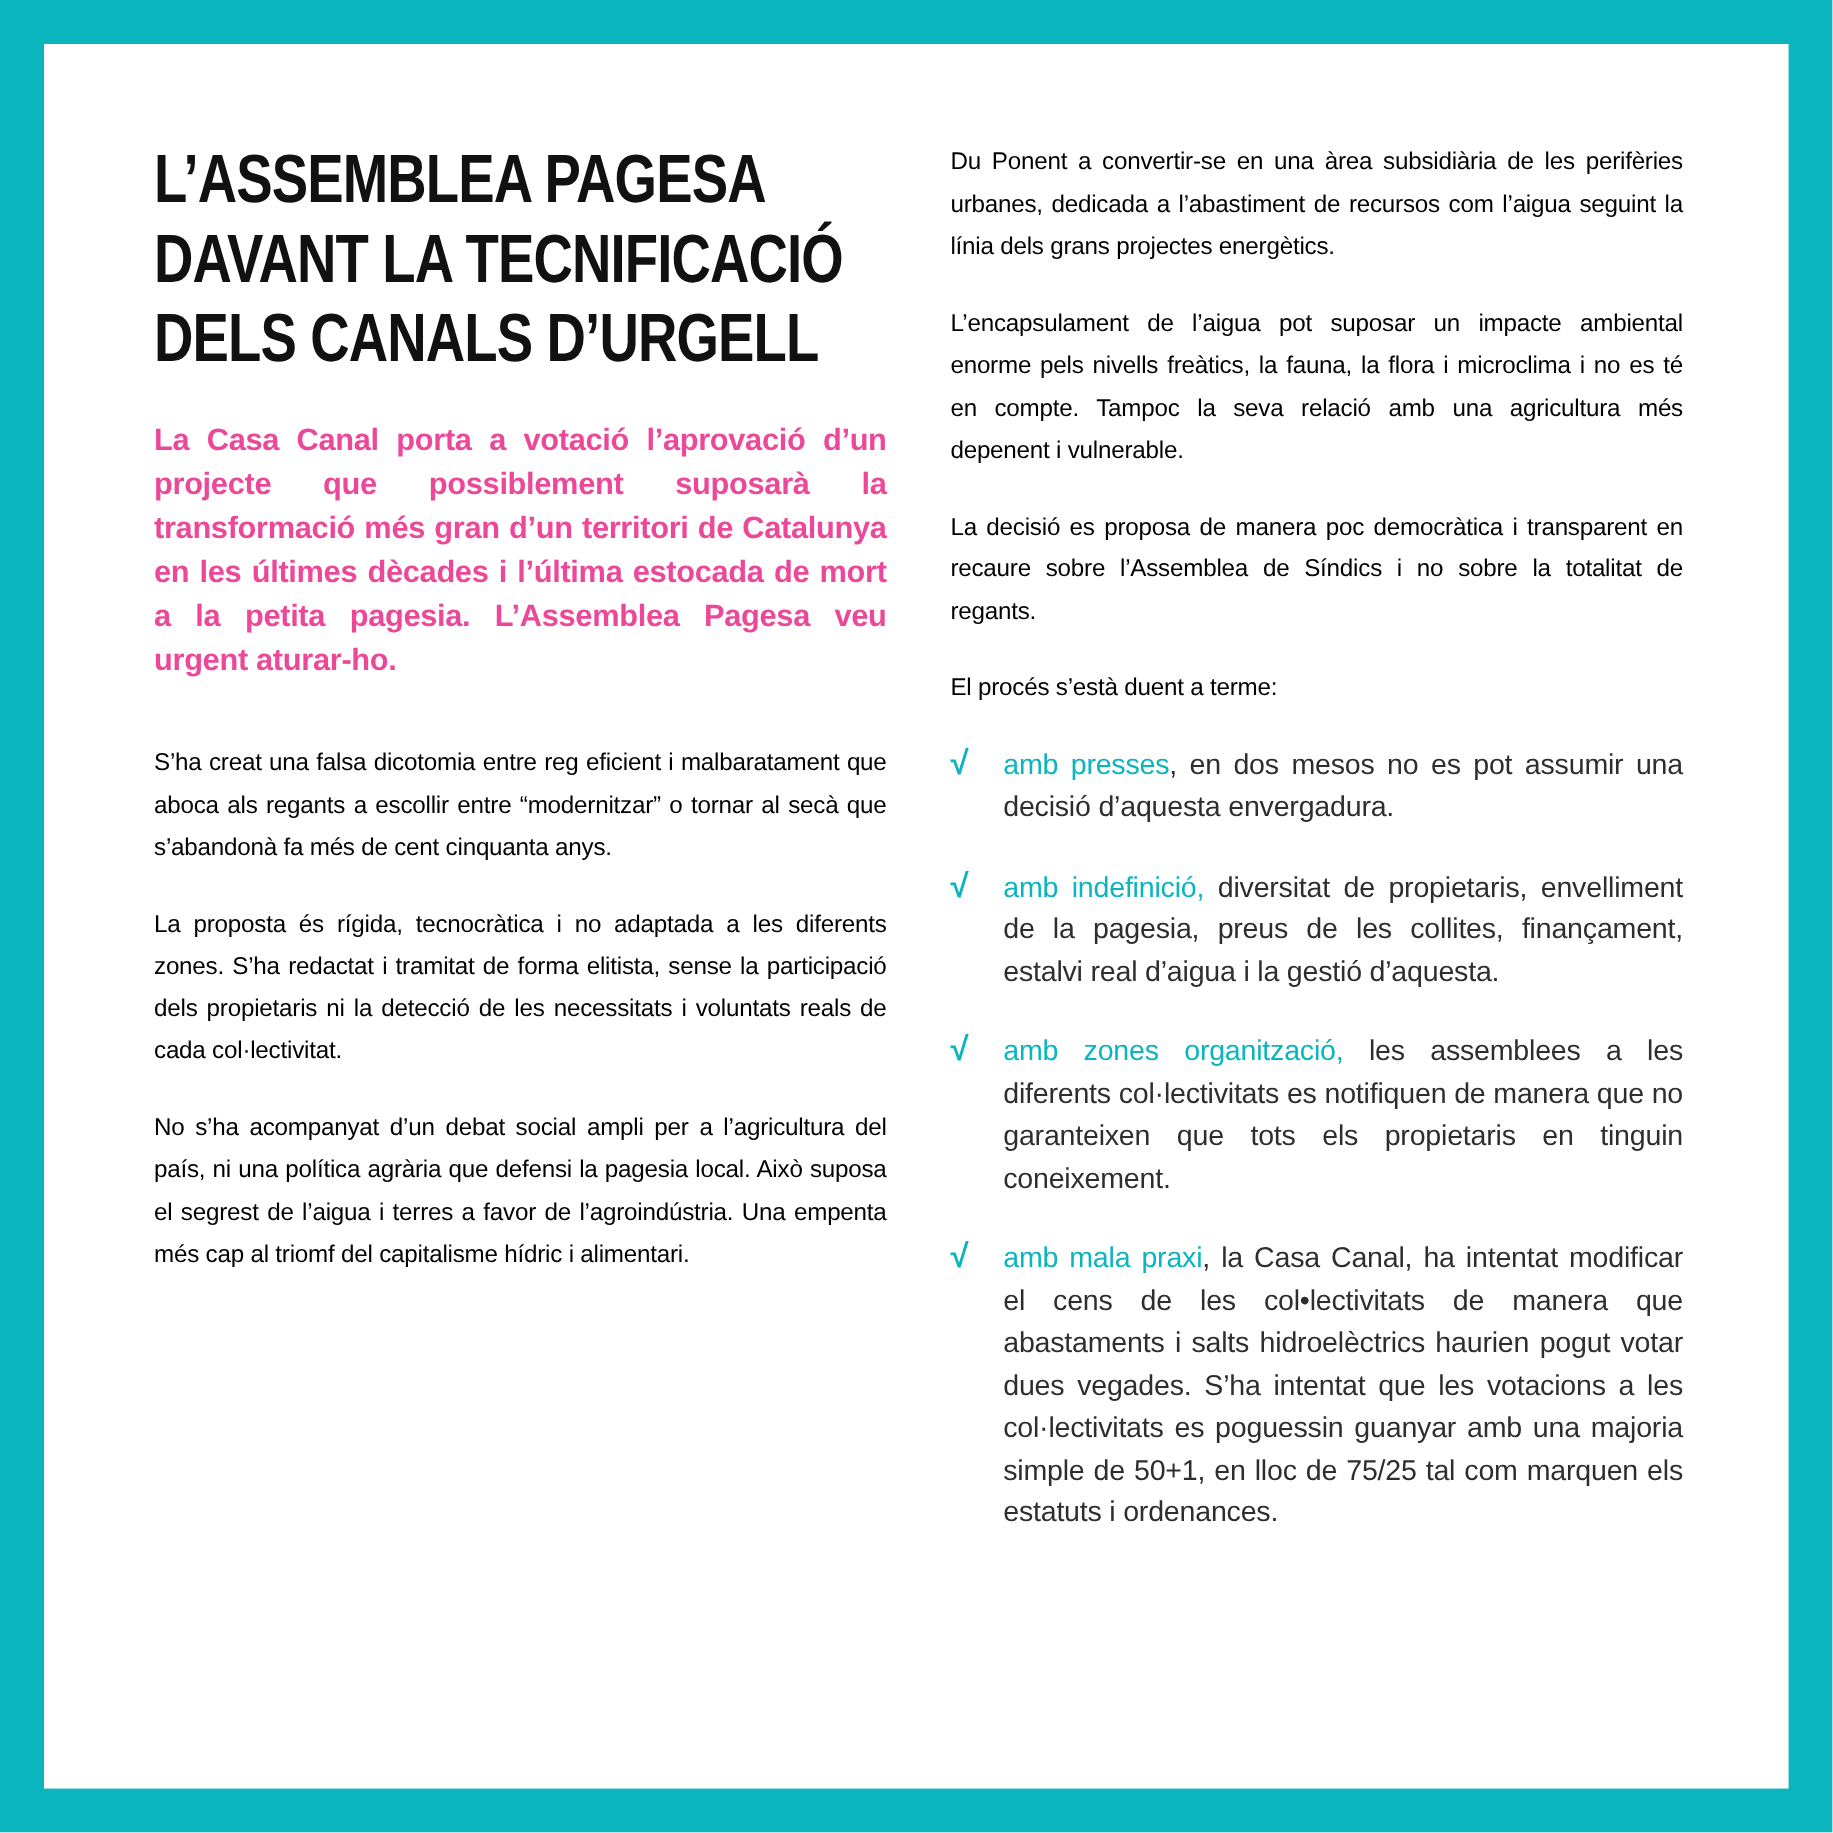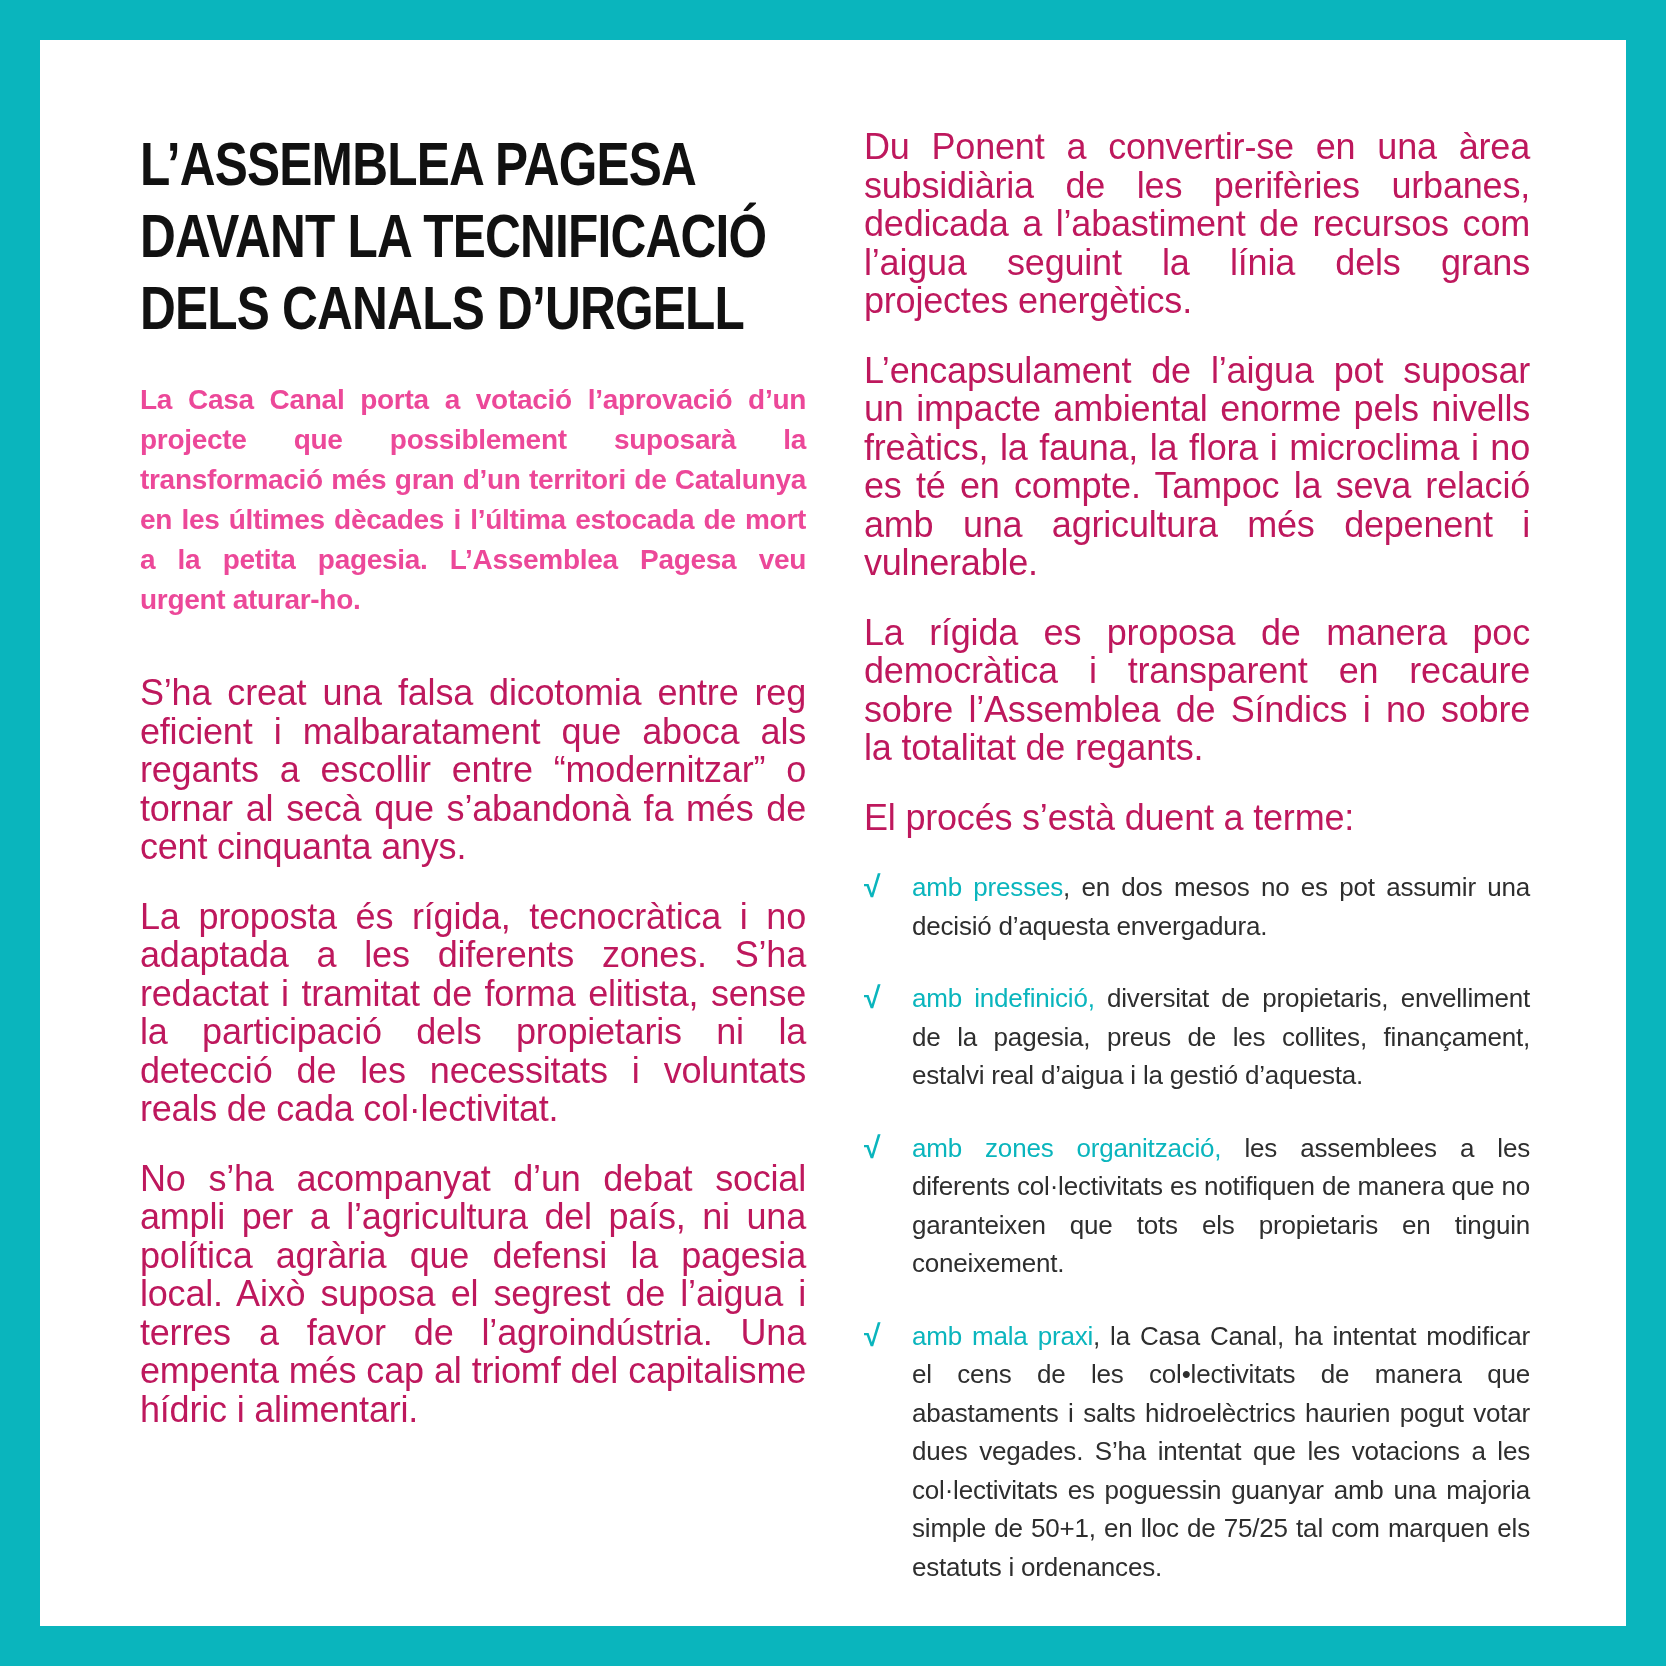--- a/index.html
+++ b/index.html
@@ -59,22 +59,22 @@
     line-height: 40px;
     font-weight: 700;
     letter-spacing: -0.3px;
     text-align: justify;
     hyphens: auto;
   }
 
   
   p.body {
     margin: 0 0 31px 0;
-    color: #be185d;
-    font-size: 36px;
+    color: #000000;
+    font-size: 22px;
     line-height: 38.5px;
     font-weight: 300;
     letter-spacing: -0.2px;
     text-align: justify;
     hyphens: auto;
   }
   p.body:last-child { margin-bottom: 0; }
   p.intro-line { text-align: left; }
 
   
@@ -121,21 +121,21 @@
       <p class="lead">La Casa Canal porta a votació l’aprovació d’un projecte que possiblement suposarà la transformació més gran d’un territori de Catalunya en les últimes dècades i l’última estocada de mort a la petita pagesia. L’Assemblea Pagesa veu urgent aturar-ho.</p>
 
       <p class="body">S’ha creat una falsa dicotomia entre reg eficient i malbaratament que aboca als regants a escollir entre “modernitzar” o tornar al secà que s’abandonà fa més de cent cinquanta anys.</p>
       <p class="body">La proposta és rígida, tecnocràtica i no adaptada a les diferents zones. S’ha redactat i tramitat de forma elitista, sense la participació dels propietaris ni la detecció de les necessitats i voluntats reals de cada col·lectivitat.</p>
       <p class="body">No s’ha acompanyat d’un debat social ampli per a l’agricultura del país, ni una política agrària que defensi la pagesia local. Això suposa el segrest de l’aigua i terres a favor de l’agroindústria. Una empenta més cap al triomf del capitalisme hídric i alimentari.</p>
     </div>
 
     <div class="col">
       <p class="body">Du Ponent a convertir-se en una àrea subsidiària de les perifèries urbanes, dedicada a l’abastiment de recursos com l’aigua seguint la línia dels grans projectes energètics.</p>
       <p class="body">L’encapsulament de l’aigua pot suposar un impacte ambiental enorme pels nivells freàtics, la fauna, la flora i microclima i no es té en compte. Tampoc la seva relació amb una agricultura més depenent i vulnerable.</p>
-      <p class="body">La rígida es proposa de manera poc democràtica i transparent en recaure sobre l’Assemblea de Síndics i no sobre la totalitat de regants.</p>
+      <p class="body">La decisió es proposa de manera poc democràtica i transparent en recaure sobre l’Assemblea de Síndics i no sobre la totalitat de regants.</p>
       <p class="body intro-line">El procés s’està duent a terme:</p>
 
       <div class="check-item">
         <span class="check-glyph">√</span>
         <p class="check-text"><span class="lead-teal">amb presses</span><span>, en dos mesos no es pot assumir una decisió d’aquesta envergadura.</span></p>
       </div>
 
       <div class="check-item">
         <span class="check-glyph">√</span>
         <p class="check-text"><span class="lead-teal">amb indefinició,</span><span> diversitat de propietaris, envelliment de la pagesia, preus de les collites, finançament, estalvi real d’aigua i la gestió d’aquesta.</span></p>

